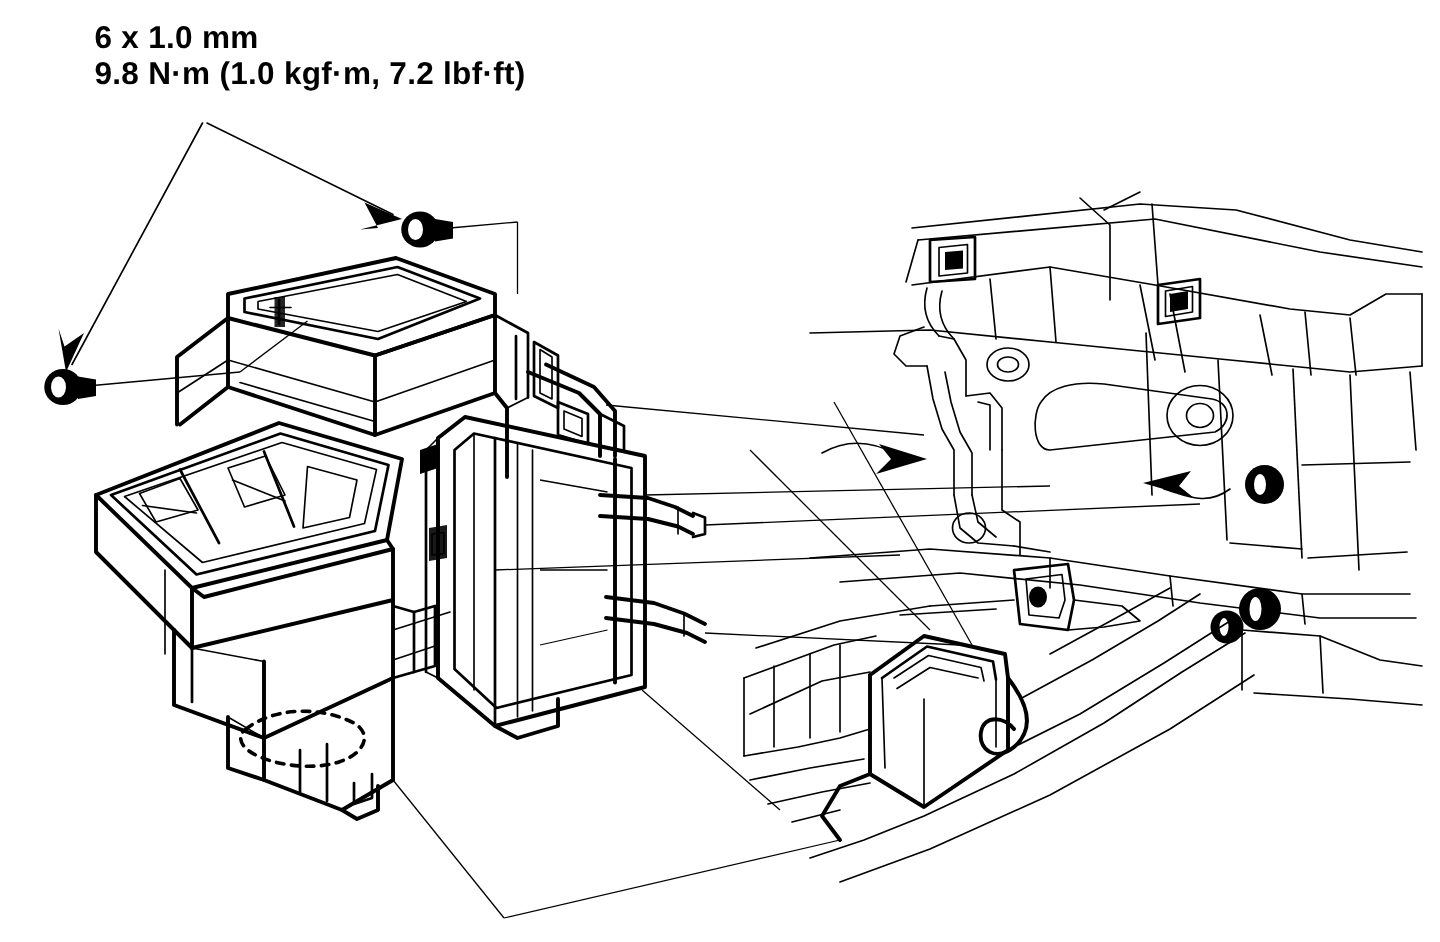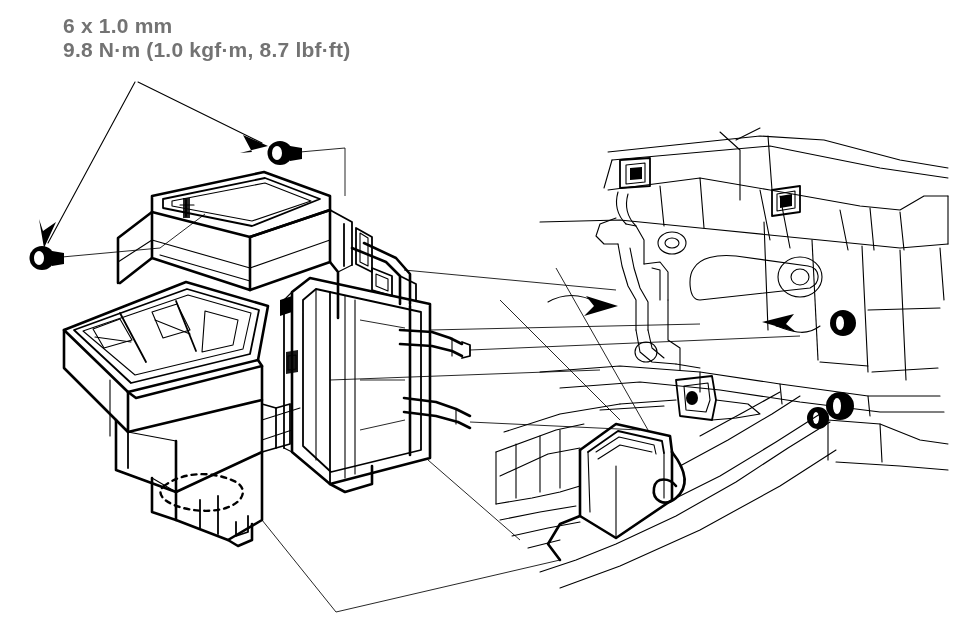--- a/index.html
+++ b/index.html
@@ -22,21 +22,21 @@
     position: absolute;
     left: 63px;
     top: 14px;
     line-height: 1.14;
     white-space: nowrap;
     user-select: none;
   }
   #torque-callout .spec-line {
     font-family: "Liberation Sans", sans-serif;
     font-weight: bold;
-    color: #737373;
+    color: #000000;
     letter-spacing: 0.2px;
   }
   #torque-callout .line-size { font-size: 21px; }
   #torque-callout .line-torque { font-size: 21px; }
   svg#art {
     position: absolute;
     left: 0;
     top: 0;
     width: 960px;
     height: 628px;
@@ -49,21 +49,21 @@
   svg#art .dash { fill: none; stroke: #000; stroke-width: 2.4; stroke-linecap: round; stroke-dasharray: 5 5; }
   svg#art .fillk { fill: #000; stroke: none; }
 </style>
 </head>
 <body>
 
 <div id="page">
 
   <div id="torque-callout">
     <div class="spec-line line-size">6 x 1.0 mm</div>
-    <div class="spec-line line-torque">9.8 N·m (1.0 kgf·m, 8.7 lbf·ft)</div>
+    <div class="spec-line line-torque">9.8 N·m (1.0 kgf·m, 7.2 lbf·ft)</div>
   </div>
 
   <svg id="art" viewBox="0 0 960 628">
 
     <g>
       <path class="ln" d="M138,82 L262,143"></path>
       <path class="ln" d="M135,82 L48,243"></path>
     </g>
     <g>
       <polygon class="fillk" points="268,146 243,135 252,152 240,153"></polygon>

